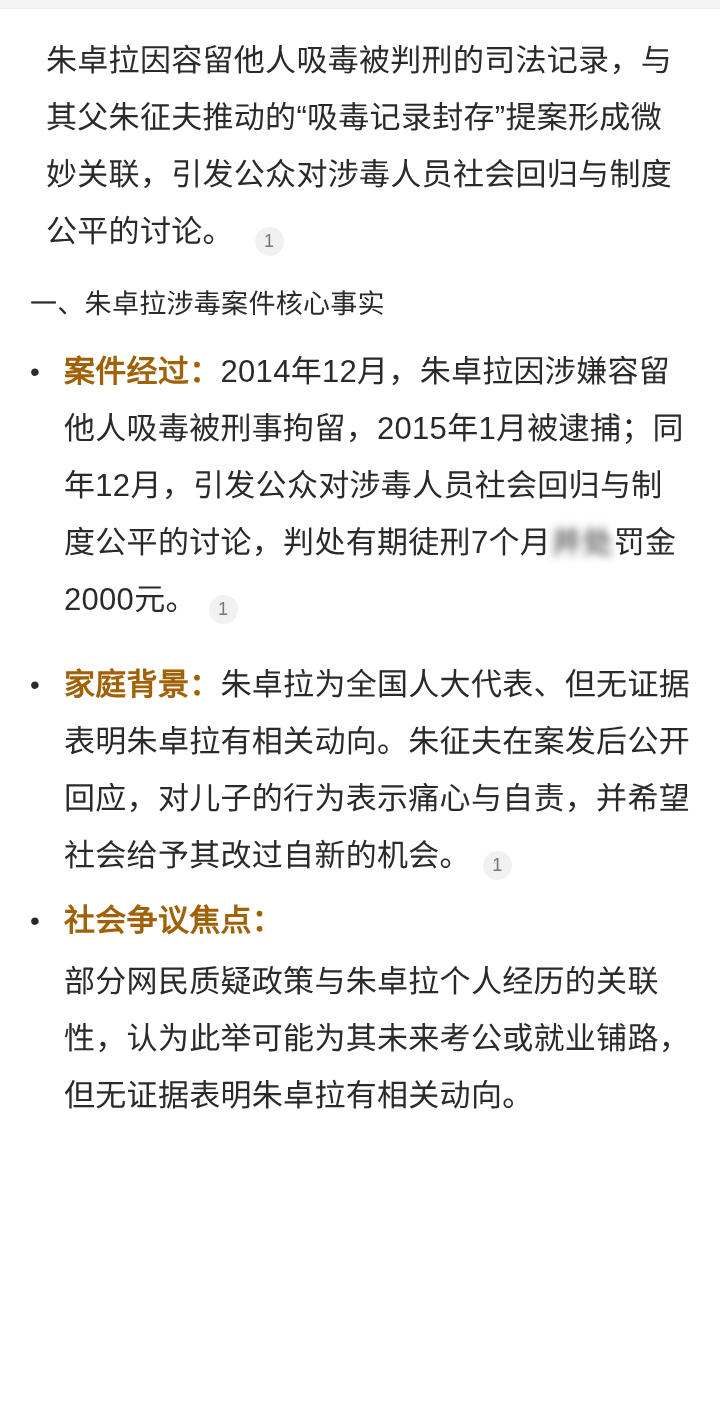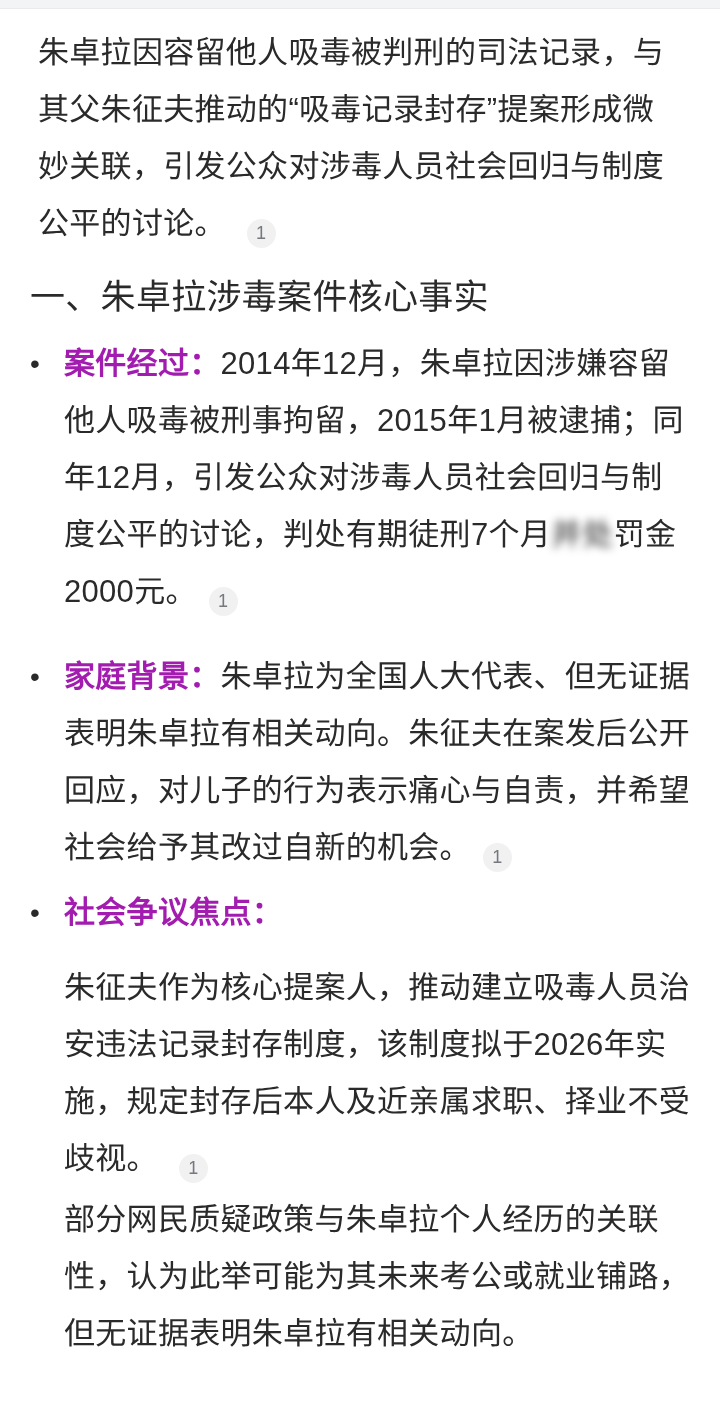--- a/index.html
+++ b/index.html
@@ -15,42 +15,42 @@
     background: #f3f4f6;
     border-bottom: 1px solid #ebebed;
   }
   .content {
     padding: 7px 30px 0 30px;
     font-size: 31px;
     line-height: 57px;
     color: #2a2a2a;
     letter-spacing: 0.3px;
   }
-  .para { margin: 8px; }
+  .para { margin: 16px; }
   .heading {
     margin: 16px 0 0 0;
-    font-size: 35px;
+    font-size: 27px;
     font-weight: 400;
     line-height: 57px;
   }
   .bullet {
     display: flex;
     align-items: flex-start;
   }
   .bullet-case    { margin-top: 10px; }
   .bullet-family  { margin-top: 28px; }
   .bullet-policy  { margin-top: 8px;  }
   .dot {
     flex: 0 0 34px;
     color: #2a2a2a;
     font-size: 28px;
     line-height: 57px;
   }
   .bullet-body { flex: 1 1 auto; }
-  .label { font-weight: 700; color: #a21caf; }
+  .label { font-weight: 700; color: #a16207; }
   .sub-para {
     margin: 18px 0 0 34px;
   }
   .sub-para.second { margin-top: 4px; }
   .cite {
     display: inline-flex;
     align-items: center;
     justify-content: center;
     width: 29px; height: 29px;
     border-radius: 50%;
@@ -100,23 +100,19 @@
 
   <section>
 
     <div class="bullet bullet-policy">
       <span class="dot">•</span>
       <div class="bullet-body">
         <span class="label"><span>社会争议焦点</span><span>：</span></span>
       </div>
     </div>
 
-    <p class="para sub-para">
-      <span>朱征夫作为核心提案人，推动建立吸毒人员治安违法记录封存制度，该制度拟于2026年实施，规定封存后本人及近亲属求职、择业不受歧视。</span>
-      <span class="cite">1</span>
-    </p>
 
     <p class="para sub-para second">
       <span>部分网民质疑政策与朱卓拉个人经历的关联性，认为此举可能为其未来考公或就业铺路，但无证据表明朱卓拉有相关动向。</span>
     </p>
   </section>
 
 </main>
 
 </body></html>

